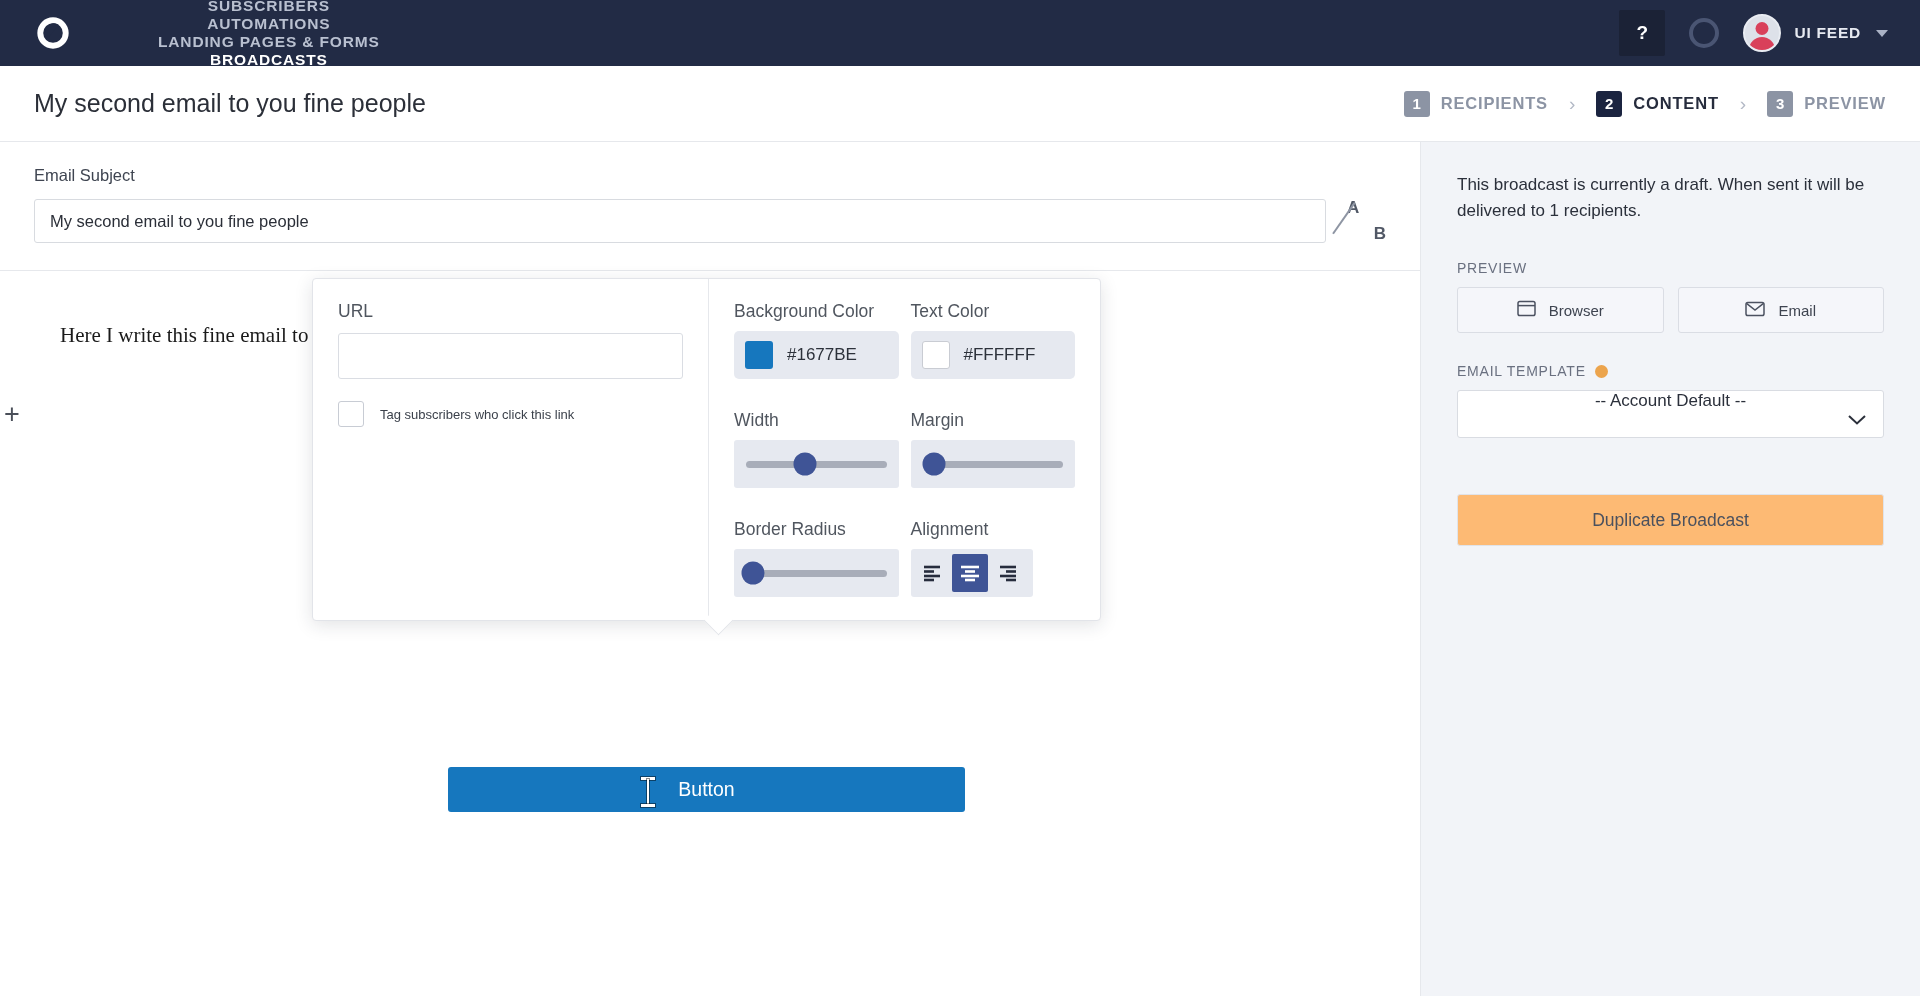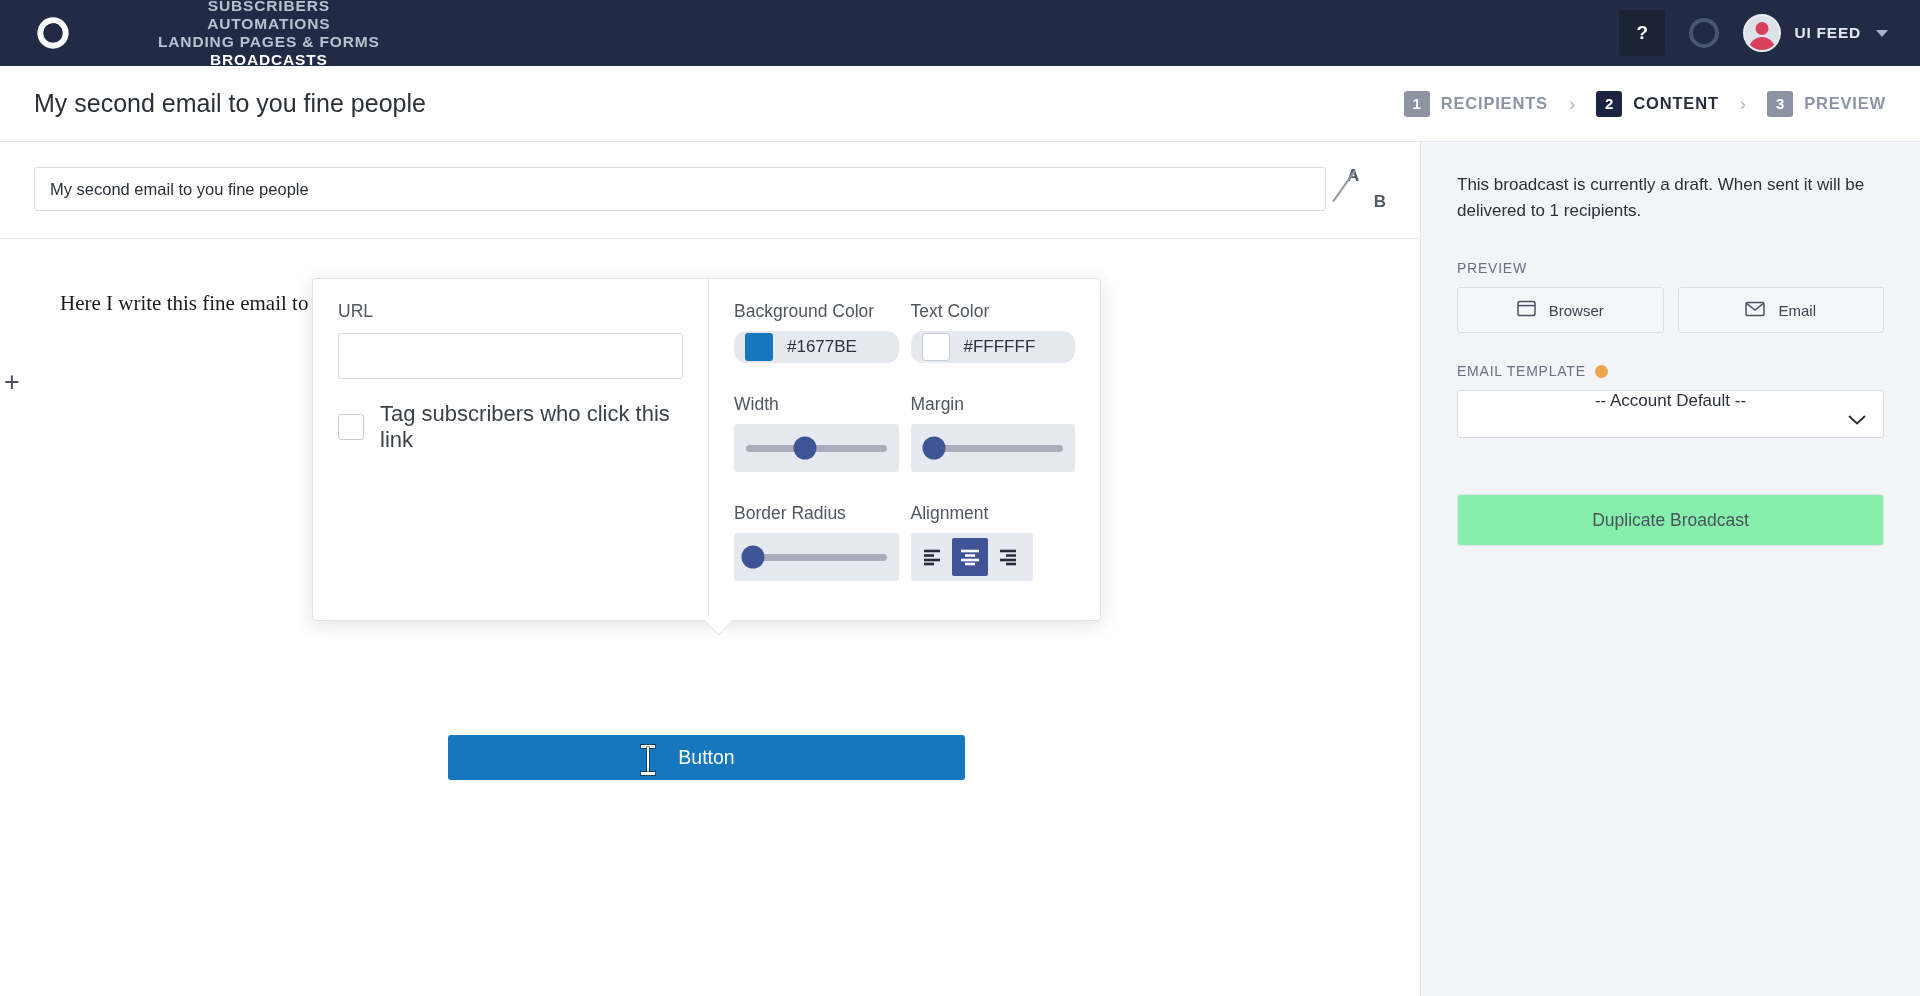--- a/index.html
+++ b/index.html
@@ -203,21 +203,21 @@
     display: flex; align-items: center; padding: 0 16px;
     font-size: 17px; color: #2b303b;
     cursor: pointer;
     margin-bottom: 56px;
     flex-direction: column;
   }
   .select-box .chev { margin-left: auto; }
   .dup-btn {
     height: 52px;
     border: 1px solid #e0e3e9; border-radius: 3px;
-    background: #86efac;
+    background: #fdba74;
     display: flex; align-items: center; justify-content: center;
     font-size: 17.5px; color: #4b515e;
     cursor: pointer;
   }
 
   
   .popup {
     position: absolute;
     left: 312px; top: 136px;
     width: 789px; height: 343px;
@@ -250,27 +250,27 @@
     border: 1px solid #dadde3; border-radius: 3px;
     padding: 0 12px; font-size: 16px;
     font-family: "Liberation Sans", sans-serif;
     outline: none; background: #fff;
   }
   .check-row { display: flex; align-items: center; gap: 16px; margin-top: 22px; }
   .checkbox {
     width: 26px; height: 26px; border: 1px solid #c8ccd4; border-radius: 3px;
     background: #fff; cursor: pointer; flex: none;
   }
-  .check-text { font-size: 22px; color: #3b414b; }
+  .check-text { font-size: 13px; color: #3b414b; }
 
   .ctl-grid { display: grid; grid-template-columns: 1fr 1fr; column-gap: 12px; row-gap: 0; }
   .ctl-label { font-size: 17.5px; color: #50565f; margin-bottom: 9px; }
   .ctl-cell { margin-bottom: 31px; }
   .color-chip-box {
-    height: 32px; background: #e6e9f0; border-radius: 12px;
+    height: 48px; background: #e6e9f0; border-radius: 5px;
     display: flex; align-items: center; gap: 14px; padding: 0 11px;
     cursor: pointer;
   }
   .swatch { width: 28px; height: 28px; border-radius: 3px; flex: none; }
   .swatch.outlined { border: 1px solid #c9ccd3; }
   .hex { font-size: 17px; color: #2d323b; }
 
   .slider-box {
     height: 48px; background: #e6e9f0; border-radius: 3px;
     display: flex; align-items: center; padding: 0 12px;
@@ -344,20 +344,21 @@
       <span class="step-label">PREVIEW</span>
     </div>
   </div>
 </div>
 
 <div class="main">
 
   <div class="editor">
 
     <div class="subject-block">
+      <div class="field-label">Email Subject</div>
       <div class="subject-row">
         <input class="subject-input" type="text" value="My second email to you fine people" style="">
         <span class="ab-icon">
           <span class="a">A</span>
           <span class="slash"></span>
           <span class="b">B</span>
         </span>
       </div>
     </div>
 

